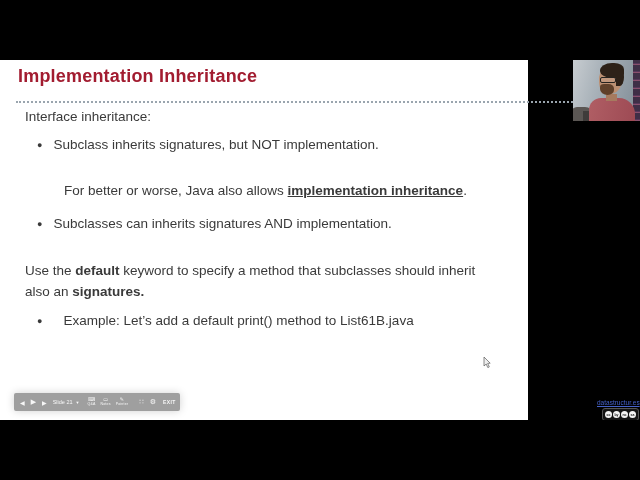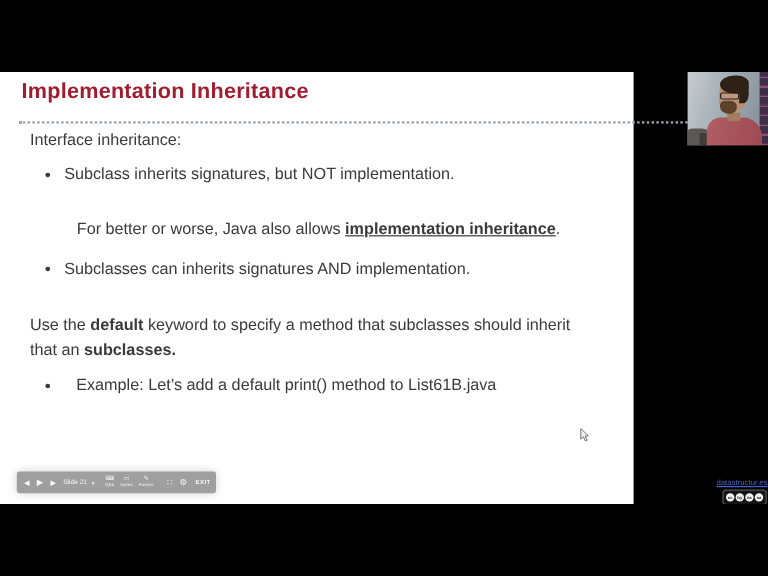--- a/index.html
+++ b/index.html
@@ -91,21 +91,21 @@
     <span class="body-text" style="position:static;">Subclass inherits signatures, but NOT implementation.</span>
   </div>
 
   <p class="body-text" style="left:21px;top:123px;margin-left:43px;"><span>For better or worse, Java also allows </span><span class="emph">implementation inheritance</span><span>.</span></p>
 
   <div class="bullet-row" style="top:156px;">
     <span class="bullet-glyph">●</span>
     <span class="body-text" style="position:static;">Subclasses can inherits signatures AND implementation.</span>
   </div>
 
-  <p class="body-text para3" style="left:25px;top:200px;"><span>Use the </span><span class="bold">default</span><span> keyword to specify a method that subclasses should inherit</span><br><span>that an </span><span class="bold">subclasses.</span></p>
+  <p class="body-text para3" style="left:25px;top:200px;"><span>Use the </span><span class="bold">default</span><span> keyword to specify a method that subclasses should inherit</span><br><span>also an </span><span class="bold">signatures.</span></p>
 
   <div class="bullet-row" style="top:253px;">
     <span class="bullet-glyph">●</span>
     <span class="body-text" style="position:static;margin-left:10px;">Example: Let’s add a default print() method to List61B.java</span>
   </div>
 </main>
 
 <svg class="cursor" viewBox="0 0 9 11">
   <polygon points="1,0 1,9 3.2,7 4.8,10.6 6.3,9.9 4.7,6.4 7.2,6.2" fill="#efefef" stroke="#5a5a5a" stroke-width="0.7"></polygon>
 </svg>

